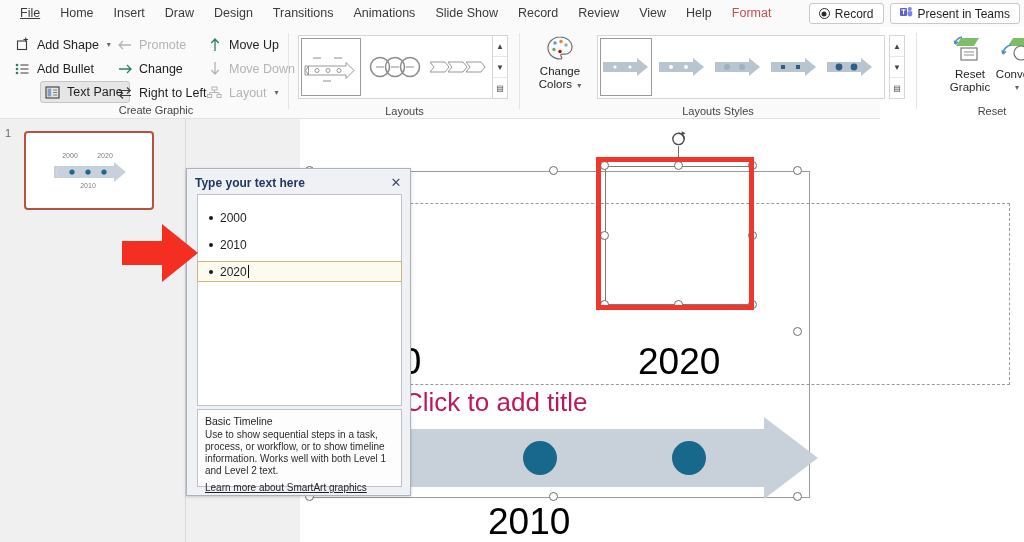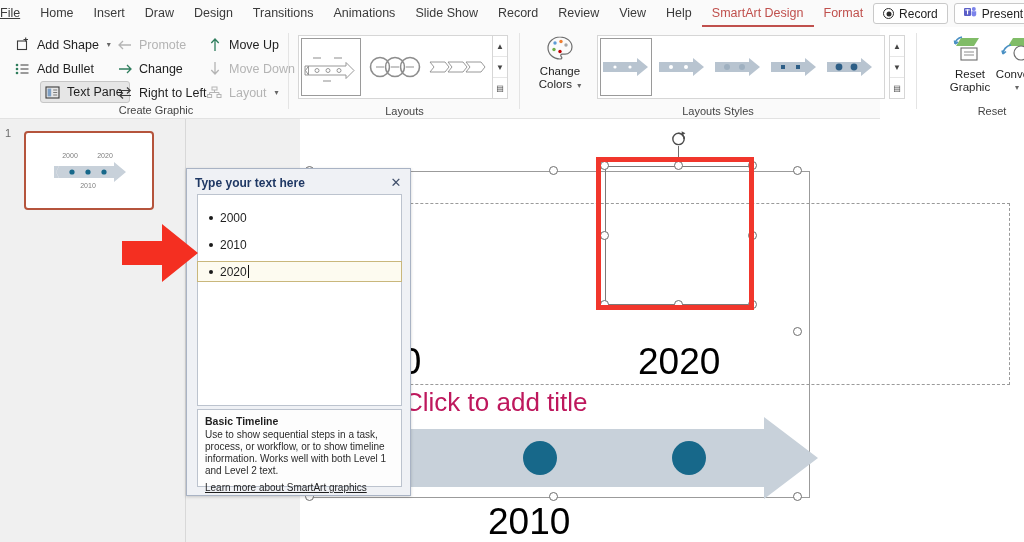--- a/index.html
+++ b/index.html
@@ -14,21 +14,21 @@
   
   .tabbar {
     position: absolute; left: 0; top: 0; width: 1024px; height: 27px;
     background: #fafafa;
     display: flex; align-items: center;
   }
   .tab {
     font-size: 12.5px; color: #3b3b3b; padding: 0 10px;
     height: 27px; line-height: 27px; white-space: nowrap; cursor: default;
   }
-  .tab:first-child { padding-left: 0; text-decoration: underline; }
+  .tab:first-child { padding-left: 20px; text-decoration: underline; }
   .tab.contextual { color: #c0504d; }
   .tab.active-ctx {
     color: #c0504d; border-bottom: 2px solid #c0504d;
   }
   .tabbar-right { margin-left: auto; display: flex; align-items: center; gap: 6px; padding-right: 4px; }
   .cmdbtn {
     display: flex; align-items: center; gap: 5px;
     border: 1px solid #c9c9c9; border-radius: 3px;
     background: #ffffff; height: 21px; padding: 0 9px;
     font-size: 12px; color: #1f1f1f; white-space: nowrap;
@@ -152,21 +152,21 @@
   .tp-row.sel {
     background: #fdfbf0; border: 1px solid #c9b77c; margin: 0 -1px;
   }
   .tp-caret {
     display: inline-block; width: 1px; height: 13px; background: #111; margin-left: 1px;
   }
   .tp-desc {
     position: absolute; left: 10px; top: 240px; width: 205px; height: 78px;
     background: #fdfdfd; border: 1px solid #bcc3ce; padding: 5px 7px;
   }
-  .tp-desc h4 { font-size: 10.5px; color: #1f1f1f; font-weight: bold; margin-bottom: 2px; }
+  .tp-desc h4 { font-size: 10.5px; color: #1f1f1f; font-weight: normal; margin-bottom: 2px; }
   .tp-desc p { font-size: 10px; color: #2b2b2b; line-height: 12px; }
   .tp-link {
     font-size: 10px; color: #1f1f1f; text-decoration: underline; margin-top: 5px; display: block;
   }
 
   
   .canvasarea {
     position: absolute; left: 186px; top: 119px; width: 838px; height: 423px;
     background: #f0f0f0;
   }
@@ -228,21 +228,20 @@
     <div class="tab">Insert</div>
     <div class="tab">Draw</div>
     <div class="tab">Design</div>
     <div class="tab">Transitions</div>
     <div class="tab">Animations</div>
     <div class="tab">Slide Show</div>
     <div class="tab">Record</div>
     <div class="tab">Review</div>
     <div class="tab">View</div>
     <div class="tab">Help</div>
-    <div class="tab active-ctx">SmartArt Design</div>
     <div class="tab contextual">Format</div>
 
     <div class="tabbar-right">
       <div class="cmdbtn">
         <span class="rec-dot"></span>
         <span>Record</span>
       </div>
       <div class="cmdbtn">
         <span>
           <svg width="13" height="12" viewBox="0 0 13 12">

